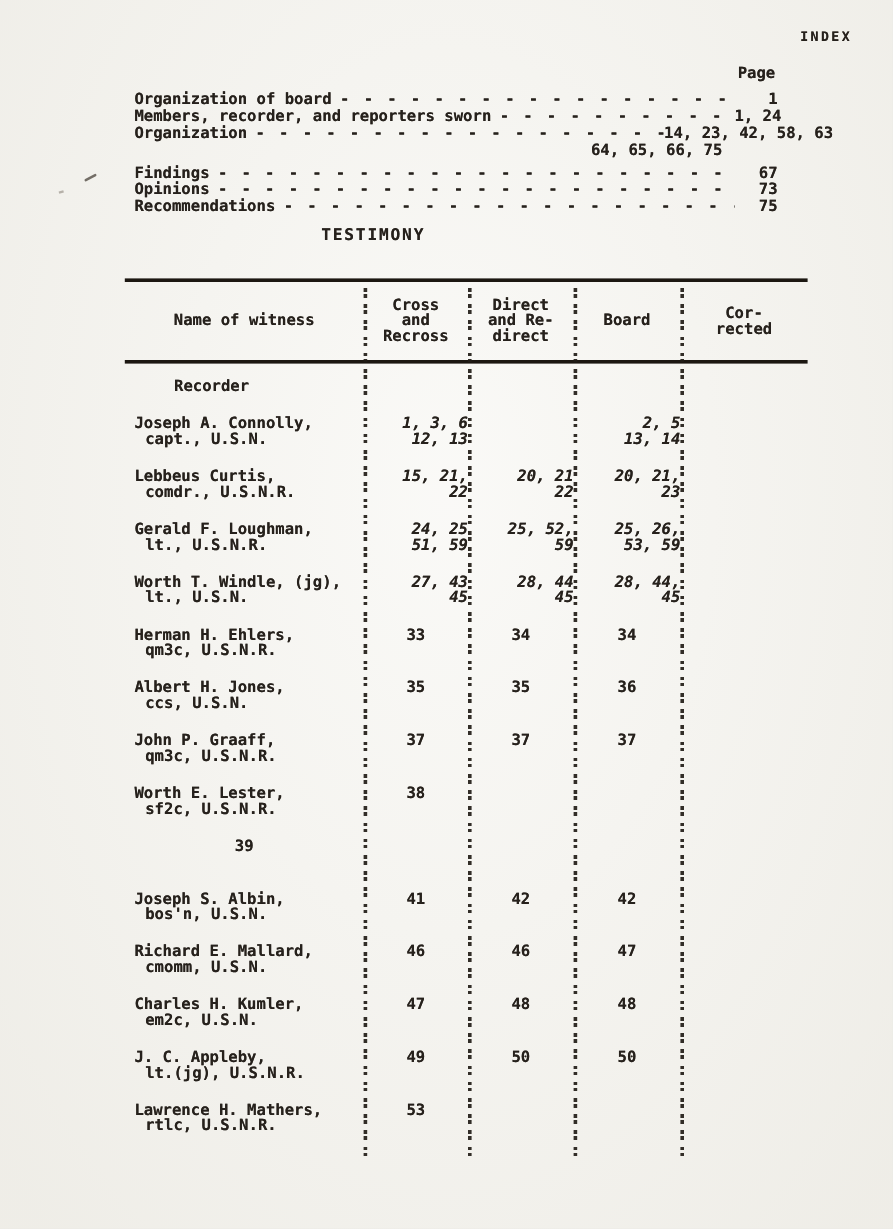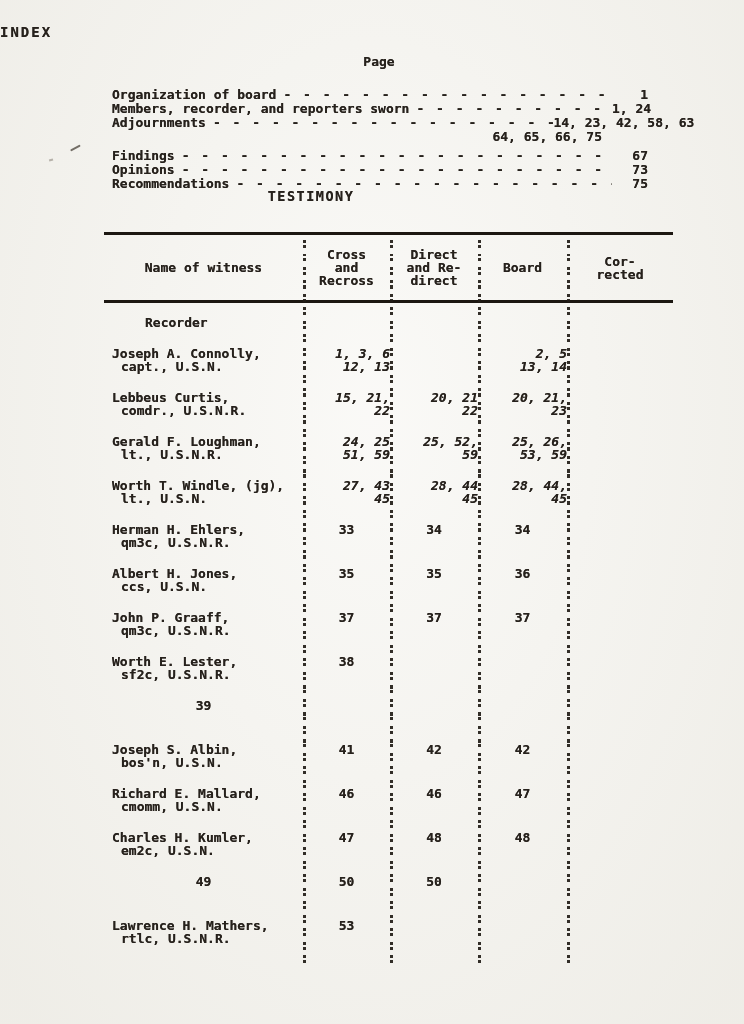--- a/index.html
+++ b/index.html
@@ -11,28 +11,28 @@
     background-image: radial-gradient(ellipse at 50% 40%, rgba(255,255,255,.5), rgba(210,206,196,.18) 95%);
     font-family: "DejaVu Sans Mono", "Liberation Mono", monospace;
     font-weight: 700;
     color: #26211c;
     overflow: hidden;
     text-shadow: 0 0 .5px rgba(35,28,22,.75);
   }
 
   
   .doc-title {
-    position: absolute; top: 24px; left: 0; width: 694px;
-    text-align: left; font-size: 14px; letter-spacing: 2px;
+    position: absolute; top: 24px; left: 16px; width: 694px;
+    text-align: right; font-size: 11px; letter-spacing: 2px;
   }
   .index-list {
     position: absolute; top: 55px; left: 112px; width: 536px;
     font-size: 13px; line-height: 14px;
   }
-  .page-col-label { text-align: center; padding-right: 2px; margin-bottom: 19px; }
+  .page-col-label { text-align: right; padding-right: 2px; margin-bottom: 8px; }
   .ientry { display: flex; align-items: baseline; }
   .ientry.gap-above { margin-top: 5px; }
   .ilabel { white-space: nowrap; }
   .leader {
     flex: 1 1 auto; overflow: hidden; white-space: nowrap;
     letter-spacing: 2px; padding: 0 4px 0 7px;
   }
   .ipages { white-space: nowrap; text-align: right; min-width: 36px; }
   .ipages2 { text-align: right; padding-right: 46px; }
 
@@ -112,21 +112,21 @@
     <span class="ipages">1</span>
   </div>
 
   <div class="ientry">
     <span class="ilabel">Members, recorder, and reporters sworn</span>
     <span class="leader">- - - - - - - - - - - - - - - - - - - - - - - - - -</span>
     <span class="ipages">1, 24</span>
   </div>
 
   <div class="ientry">
-    <span class="ilabel">Adjournments</span>
+    <span class="ilabel">Organization</span>
     <span class="leader">- - - - - - - - - - - - - - - - - - - - - - - - - -</span>
     <span class="ipages">14, 23, 42, 58, 63</span>
   </div>
   <div class="ipages2">64, 65, 66, 75</div>
 
   <div class="ientry gap-above">
     <span class="ilabel">Findings</span>
     <span class="leader">- - - - - - - - - - - - - - - - - - - - - - - - - -</span>
     <span class="ipages">67</span>
   </div>
@@ -378,20 +378,24 @@
     <div class="cell num-cell">
             <div>48</div>
           </div>
     <div class="cell num-cell">
             <div>48</div>
           </div>
     <div class="cell num-cell"></div>
   </div>
 
   <div class="trow grid-cols">
+    <div class="cell name-cell">
+      <div class="l1">J. C. Appleby,</div>
+      <div class="l2">lt.(jg), U.S.N.R.</div>
+    </div>
     <div class="cell num-cell">
             <div>49</div>
           </div>
     <div class="cell num-cell">
             <div>50</div>
           </div>
     <div class="cell num-cell">
             <div>50</div>
           </div>
     <div class="cell num-cell"></div>

